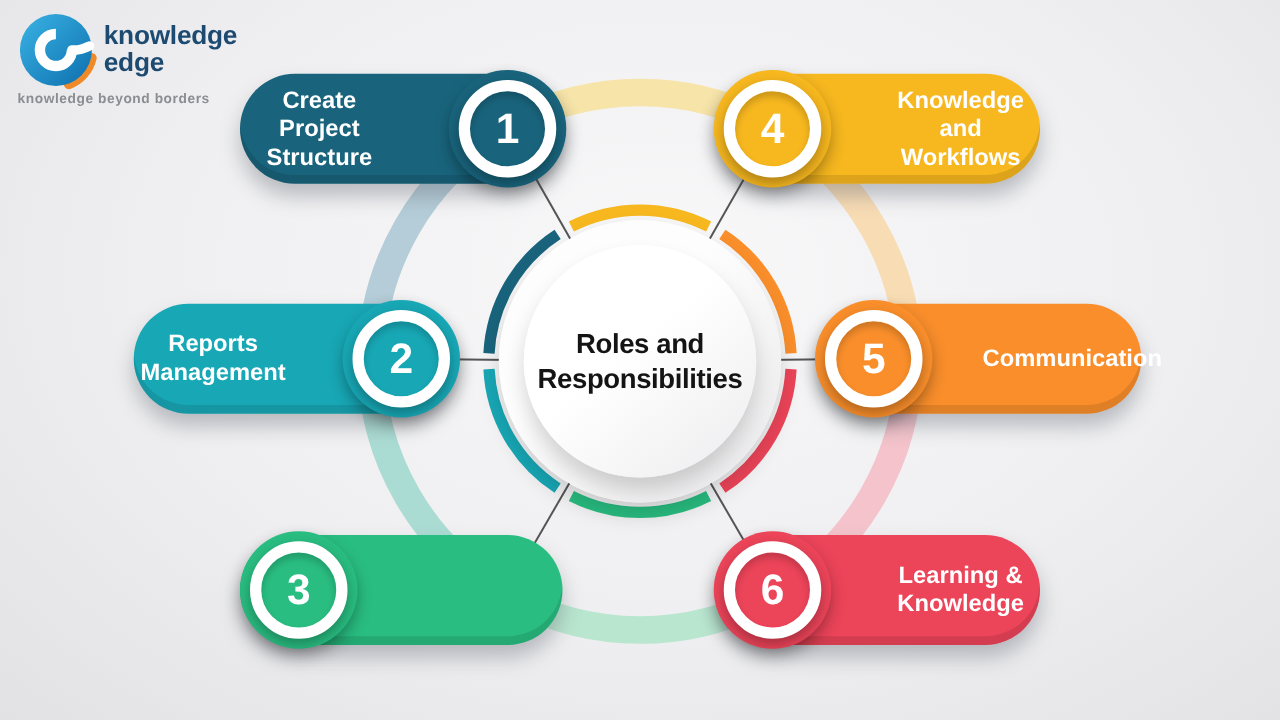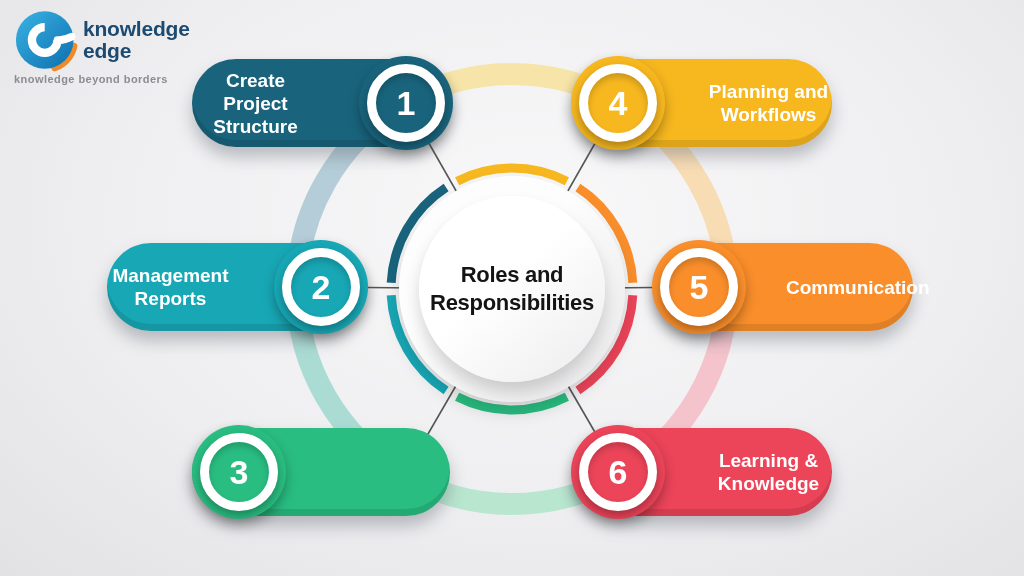--- a/index.html
+++ b/index.html
@@ -123,22 +123,22 @@
     </div>
     <div class="badge">
       <div class="badge-inner">
         <span>1</span>
       </div>
     </div>
   </div>
 
   <div class="pill badge-right" style="left: 107px; top: 243px; --c: #18a7b5;">
     <div class="pill-label">
+      <span>Reports</span>
       <span>Management</span>
-      <span>Reports</span>
     </div>
     <div class="badge">
       <div class="badge-inner">
         <span>2</span>
       </div>
     </div>
   </div>
 
   <div class="pill badge-right" style="left: 192px; top: 428px; --c: #29bd81;">
     <div class="badge">
@@ -148,21 +148,21 @@
     </div>
   </div>
 
   <div class="pill badge-left" style="left: 574px; top: 59px; --c: #f6b71f;">
     <div class="badge">
       <div class="badge-inner">
         <span>4</span>
       </div>
     </div>
     <div class="pill-label">
-      <span>Planning and</span>
+      <span>Knowledge and</span>
       <span>Workflows</span>
     </div>
   </div>
 
   <div class="pill badge-left" style="left: 655px; top: 243px; --c: #f98e2b;">
     <div class="badge">
       <div class="badge-inner">
         <span>5</span>
       </div>
     </div>

